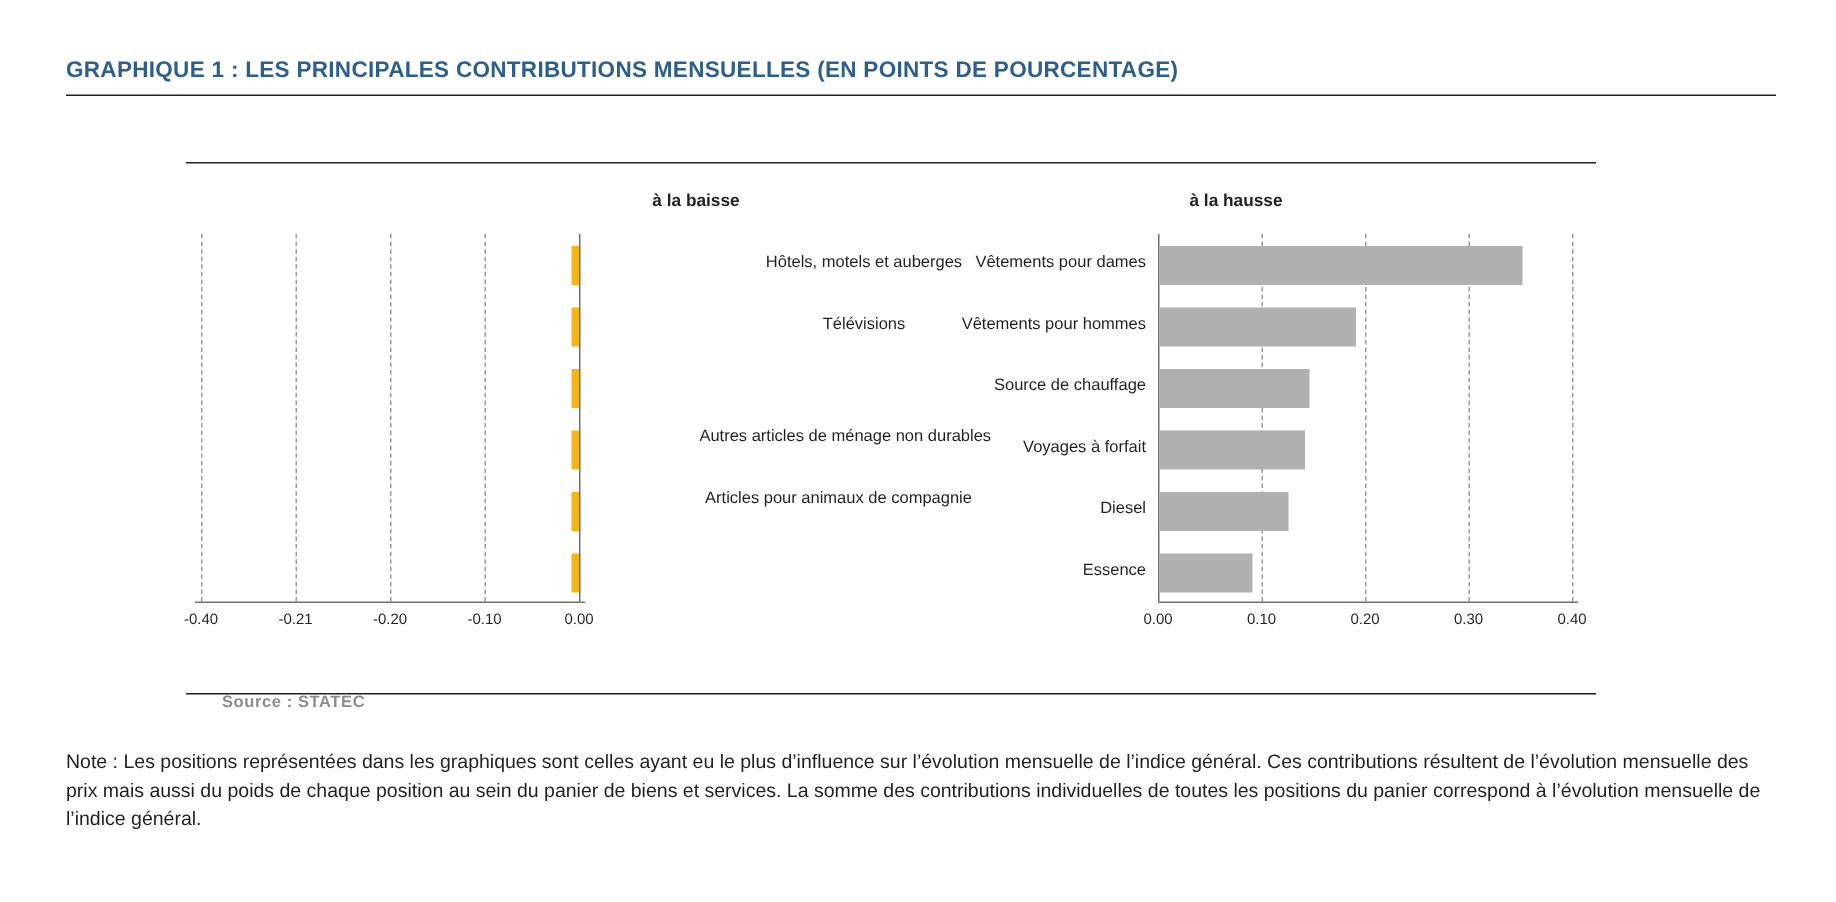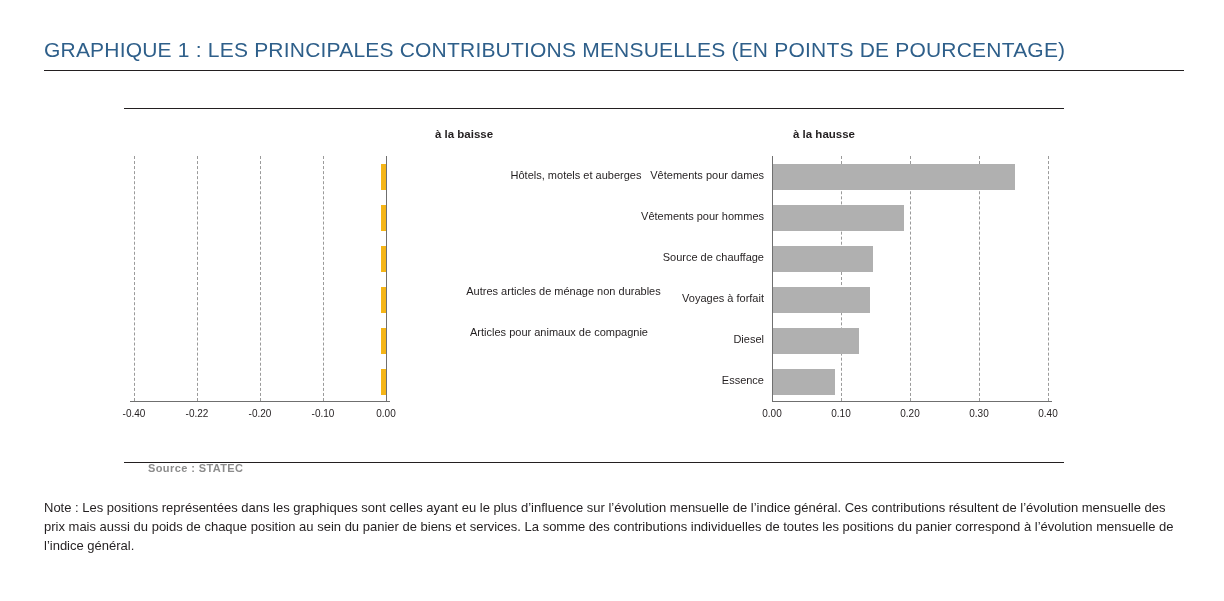--- a/index.html
+++ b/index.html
@@ -24,22 +24,22 @@
   }
 
   
   .title-block {
     position: absolute;
     left: 44px;
     top: 38px;
     width: 1140px;
   }
   .title {
-    font-size: 21px;
-    font-weight: normal;
+    font-size: 15px;
+    font-weight: bold;
     color: #2e5f8a;
     letter-spacing: 0.2px;
     white-space: nowrap;
   }
   .title-rule {
     margin-top: 8px;
     border-bottom: 1.5px solid #231f20;
     width: 1140px;
   }
 
@@ -200,27 +200,28 @@
         <div class="axis-line" style="left:6px; top:245px; width:260px;"></div>
 
         <div class="bar bar-down" style="left:257px; top:8px;"></div>
         <div class="bar bar-down" style="left:257px; top:49px;"></div>
         <div class="bar bar-down" style="left:257px; top:90px;"></div>
         <div class="bar bar-down" style="left:257px; top:131px;"></div>
         <div class="bar bar-down" style="left:257px; top:172px;"></div>
         <div class="bar bar-down" style="left:257px; top:213px;"></div>
 
         <div class="tick-label" style="left:-13px">-0.40</div>
-        <div class="tick-label" style="left:50px">-0.22</div>
+        <div class="tick-label" style="left:50px">-0.21</div>
         <div class="tick-label" style="left:113px">-0.20</div>
         <div class="tick-label" style="left:176px">-0.10</div>
         <div class="tick-label" style="left:239px">0.00</div>
       </div>
 
       <div class="cat-label cat-left" style="top:13px">Hôtels, motels et auberges</div>
+      <div class="cat-label cat-left" style="top:54px">Télévisions</div>
       <div class="cat-label cat-left" style="top:129px; width:205px;">Autres articles de ménage non durables</div>
       <div class="cat-label cat-left" style="top:170px; left:300px; width:180px;">Articles pour animaux de compagnie</div>
     </div>
 
     <div class="panel panel-right">
       <div class="plot plot-right">
 
         <div class="gridline" style="left:0px; border-left:1px solid #6f6f6f;"></div>
         <div class="gridline" style="left:69px"></div>
         <div class="gridline" style="left:138px"></div>

